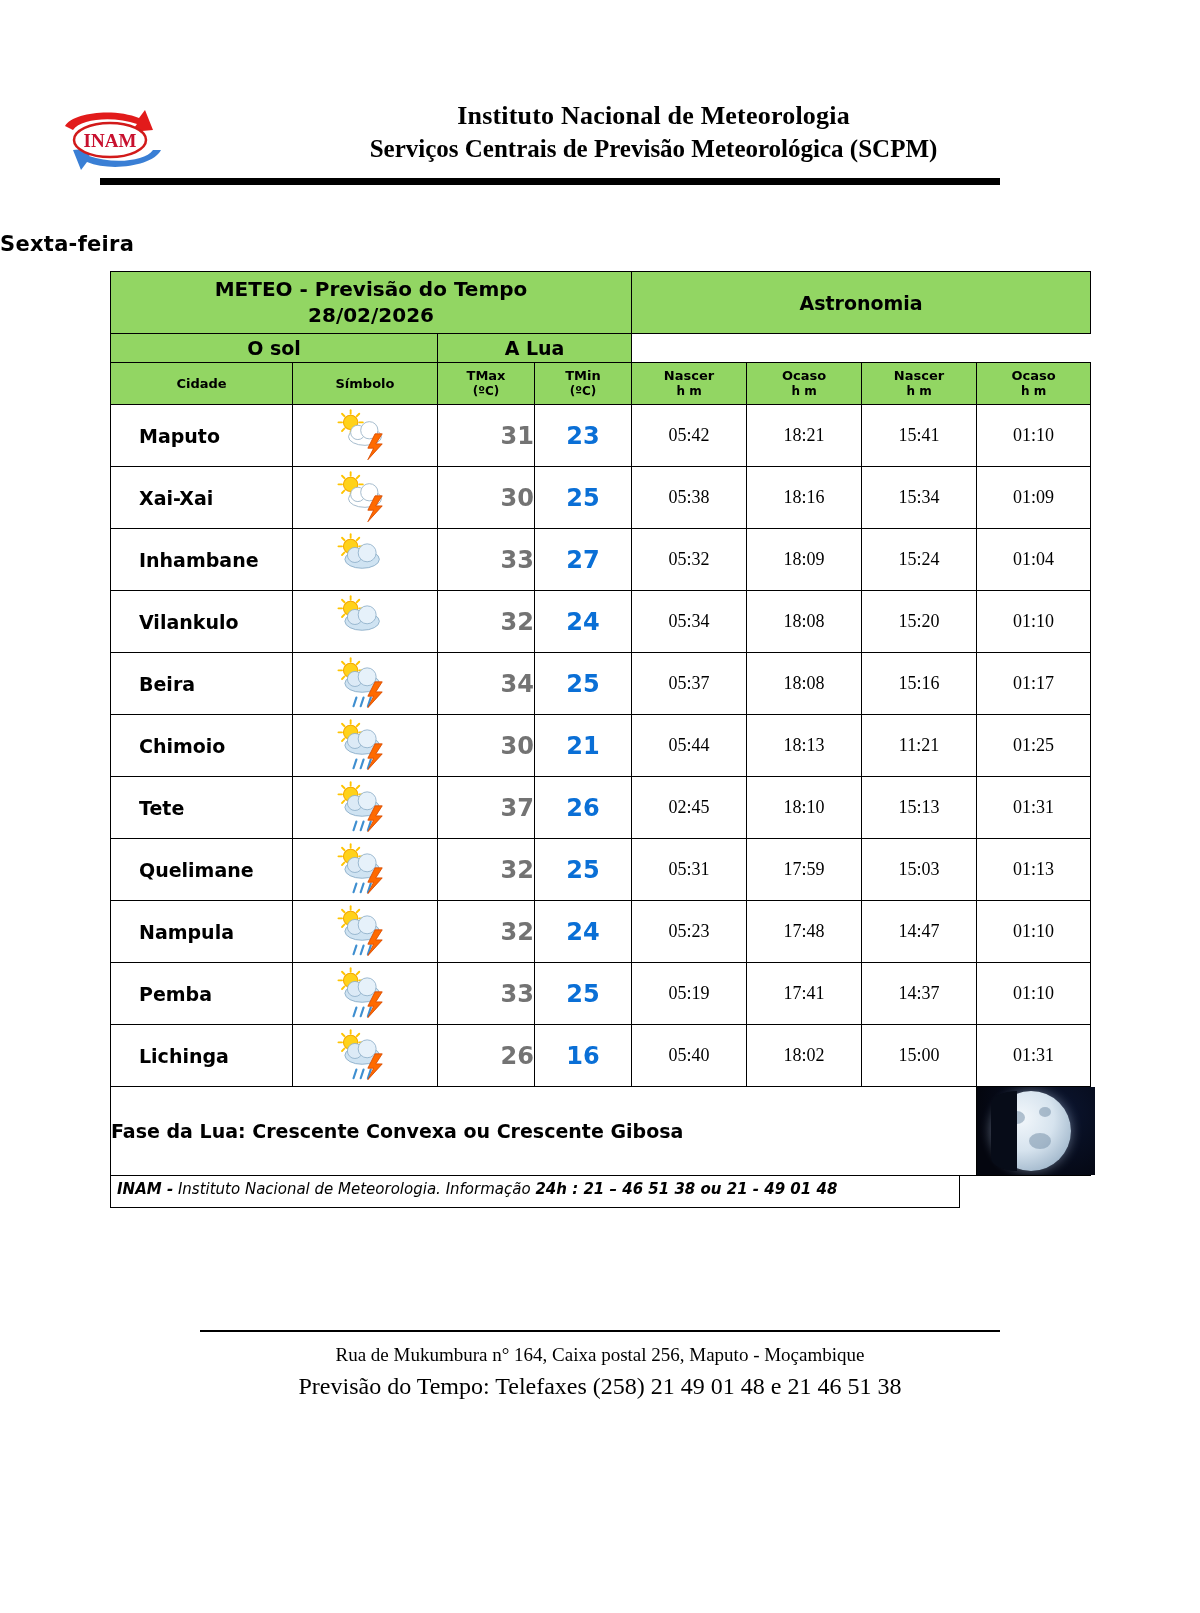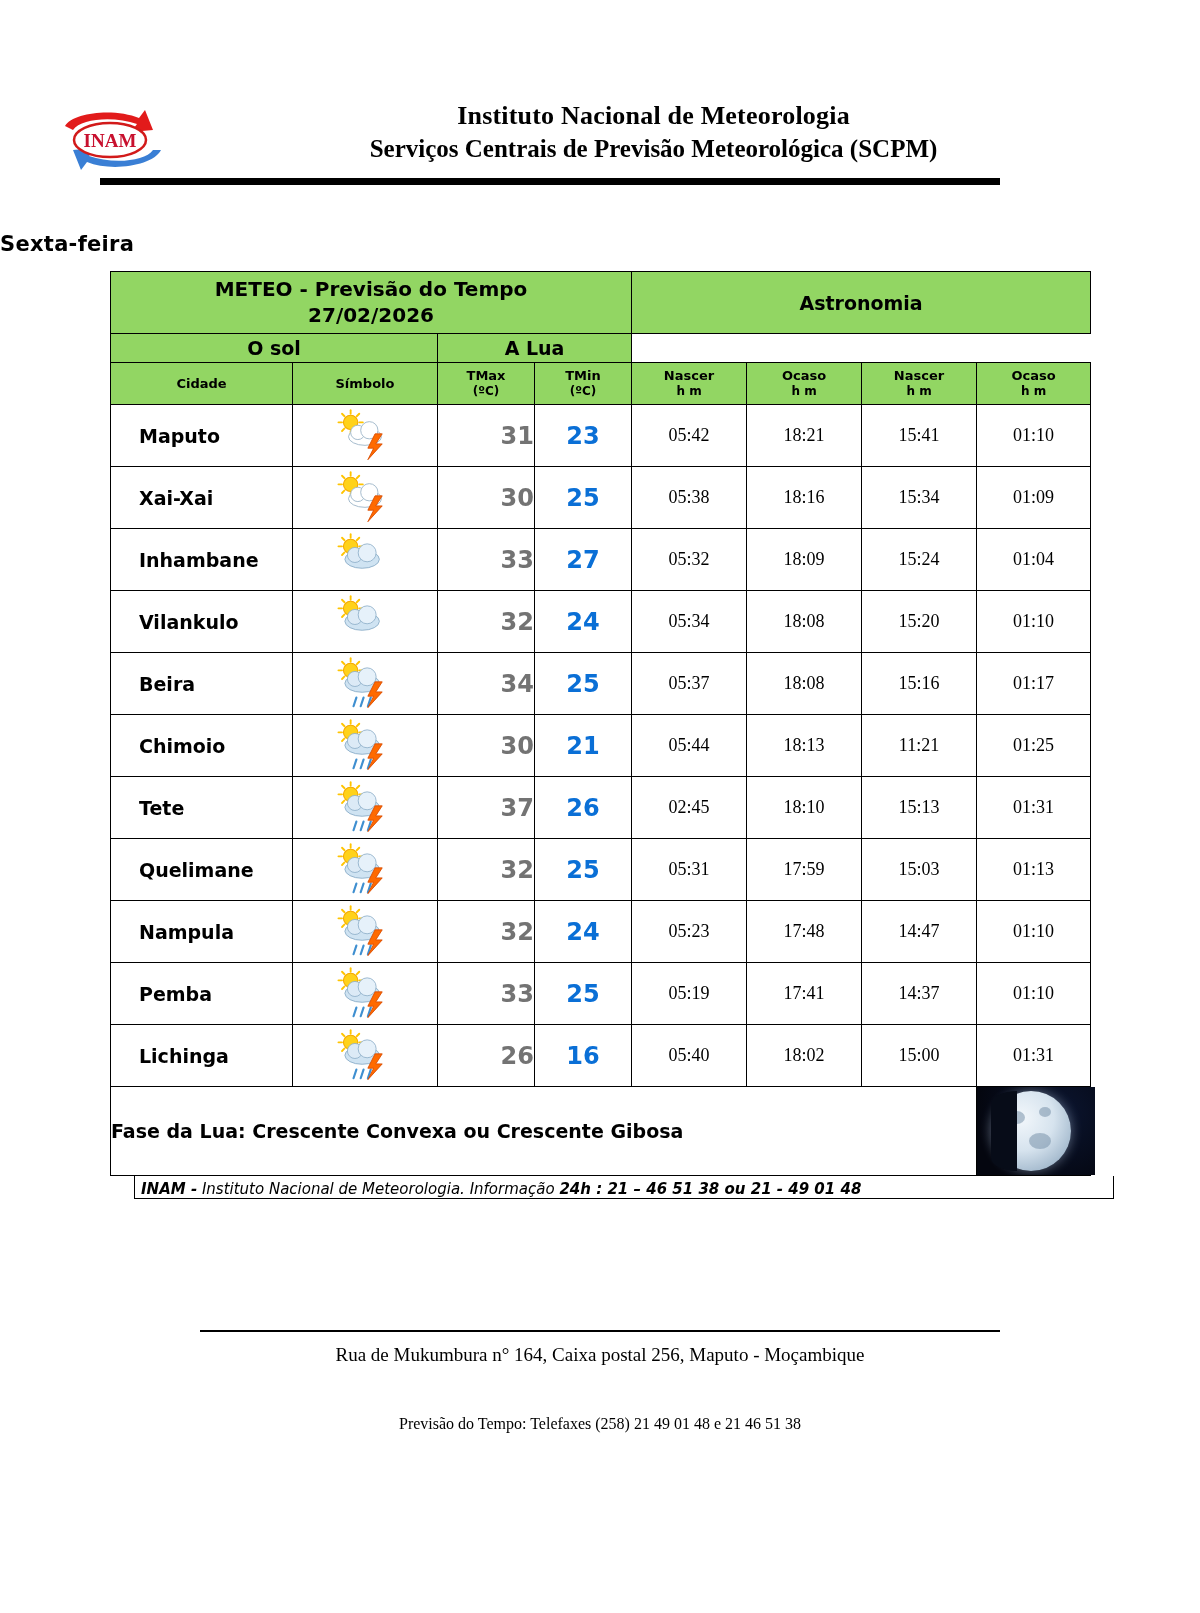--- a/index.html
+++ b/index.html
@@ -198,49 +198,48 @@
     top: 0px;
     width: 26px;
     height: 80px;
     border-radius: 80px 0 0 80px / 40px 0 0 40px;
     background: #070c18;
   }
   .crater { position:absolute; border-radius:50%; background: rgba(120,145,170,.55); }
 
   
   .tbl-foot {
-    width: 980px;
+    width: 850px;
     border: 1px solid #000;
     border-top: none;
     box-sizing: border-box;
     font-family: "DejaVu Sans", sans-serif;
     font-size: 15px;
-    padding: 4px 0 0 6px;
+    padding: 4px 0 9px 6px;
     white-space: nowrap;
-    margin-left: 24px;
   }
   .tbl-foot .b { font-weight: bold; font-style: italic; }
   .tbl-foot .i { font-style: italic; }
 
   
   .page-footer {
     position: absolute;
     left: 0;
     top: 1330px;
     width: 1200px;
     text-align: center;
   }
   .footer-rule {
     width: 800px;
     height: 2px;
     background: #000;
     margin: 0 auto 9px auto;
   }
   .footer-l1 { font-size: 19px; line-height: 1.45; }
-  .footer-l2 { font-size: 16px; line-height: 1.45; margin-top: 43px; }
+  .footer-l2 { font-size: 24px; line-height: 1.45; }
   .footer-l3 { font-size: 15px; line-height: 1.6; color: #222; }
 
   
   .wicon { width: 86px; height: 56px; display: inline-block; vertical-align: middle; }
 </style>
 </head>
 <body>
 
 <div class="doc">
 
@@ -273,21 +272,21 @@
         <col style="width:97px">
         <col style="width:115px">
         <col style="width:115px">
         <col style="width:115px">
         <col style="width:114px">
       </colgroup>
       <thead>
         <tr>
           <td class="green hdr-meteo-title" colspan="4">
             <div>METEO - Previsão do Tempo</div>
-            <div>27/02/2026</div>
+            <div>28/02/2026</div>
           </td>
           <td class="green hdr-astro-title" colspan="4">Astronomia</td>
         </tr>
         <tr>
           <td class="green hdr-sub" colspan="2">O sol</td>
           <td class="green hdr-sub" colspan="2">A Lua</td>
         </tr>
         <tr>
           <td class="green hdr-col">Cidade</td>
           <td class="green hdr-col">Símbolo</td>

